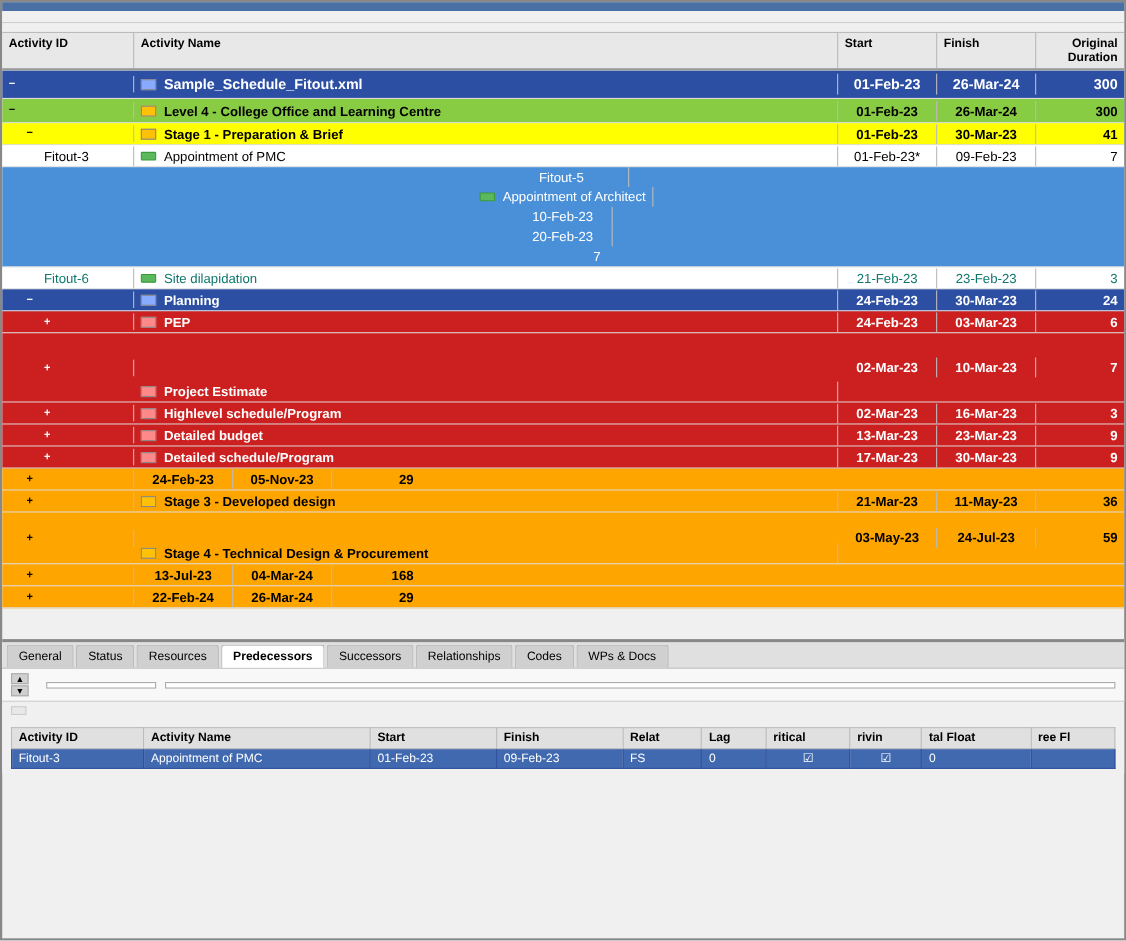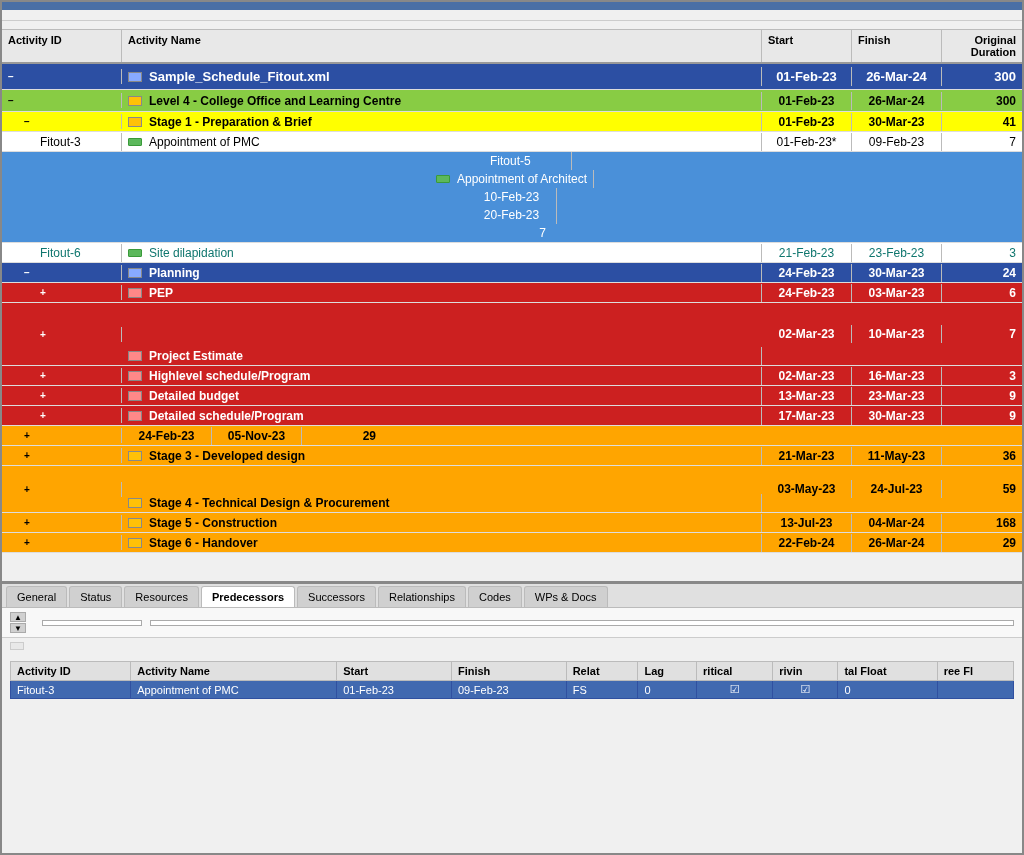--- a/index.html
+++ b/index.html
@@ -245,33 +245,27 @@
       <span style="display:inline-block;width:14px;height:10px;background:#ffc107;border:1px solid #888;vertical-align:middle;margin-right:3px;"></span>Stage 4 - Technical Design &amp; Procurement
     </div>
     <div class="cell-start">03-May-23</div>
     <div class="cell-finish">24-Jul-23</div>
     <div class="cell-duration">59</div>
   </div>
           <div class="grid-row" style="background: rgb(255, 165, 0); color: black; font-weight: bold;">
     <div class="cell-id" style="padding-left:22px;">
       <span style="font-size:10px;margin-right:2px;">+</span>
     </div>
-    <div class="cell-name" style="padding-left:6px;">
-      <span style="display:inline-block;width:14px;height:10px;background:#ffc107;border:1px solid #888;vertical-align:middle;margin-right:3px;"></span>Stage 5 - Construction
-    </div>
     <div class="cell-start">13-Jul-23</div>
     <div class="cell-finish">04-Mar-24</div>
     <div class="cell-duration">168</div>
   </div>
           <div class="grid-row" style="background: rgb(255, 165, 0); color: black; font-weight: bold;">
     <div class="cell-id" style="padding-left:22px;">
       <span style="font-size:10px;margin-right:2px;">+</span>
-    </div>
-    <div class="cell-name" style="padding-left:6px;">
-      <span style="display:inline-block;width:14px;height:10px;background:#ffc107;border:1px solid #888;vertical-align:middle;margin-right:3px;"></span>Stage 6 - Handover
     </div>
     <div class="cell-start">22-Feb-24</div>
     <div class="cell-finish">26-Mar-24</div>
     <div class="cell-duration">29</div>
   </div>
         </div>
     </div>
 
     <div class="bottom-panel">
       <div class="tab-bar" id="tab-bar">

